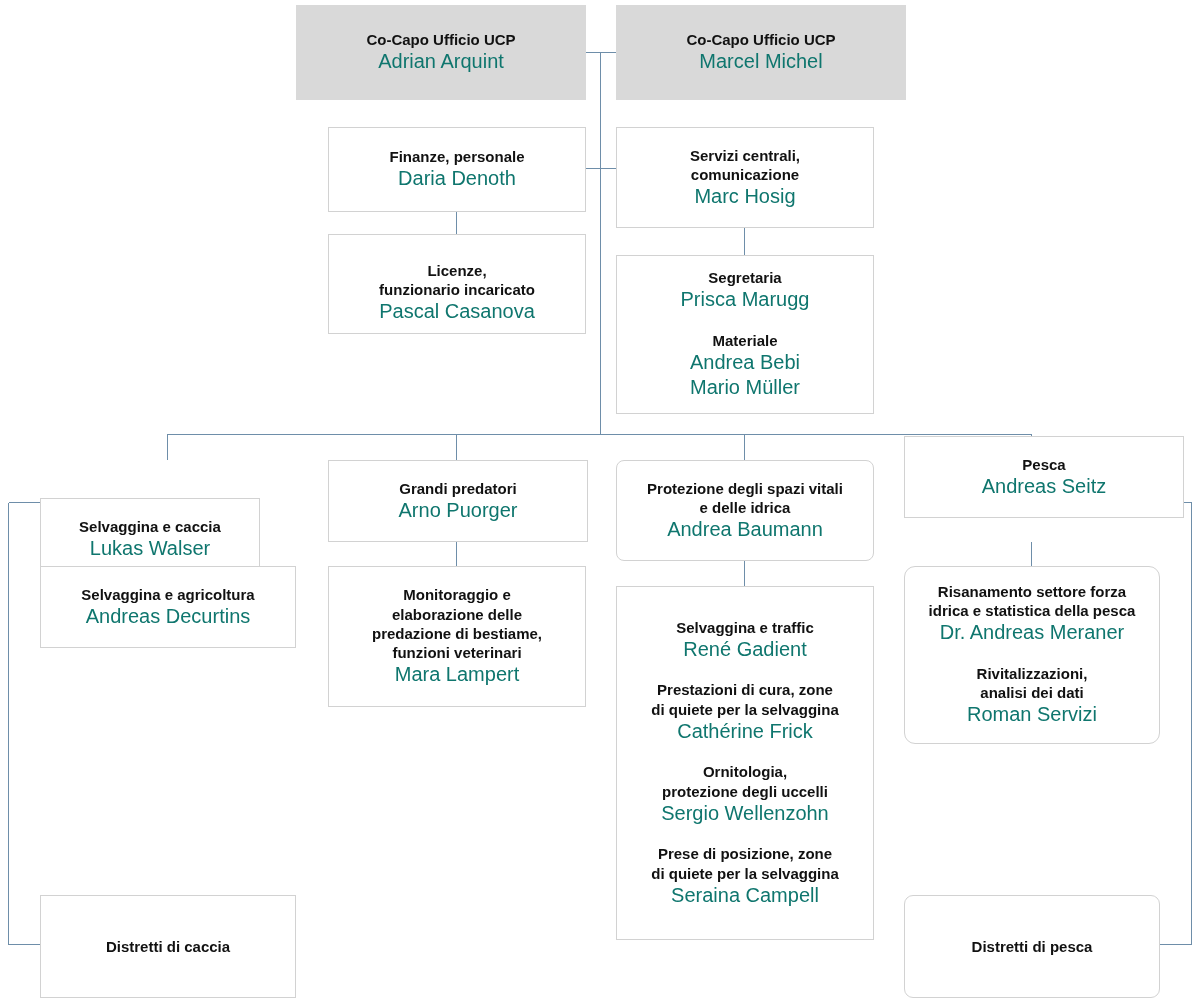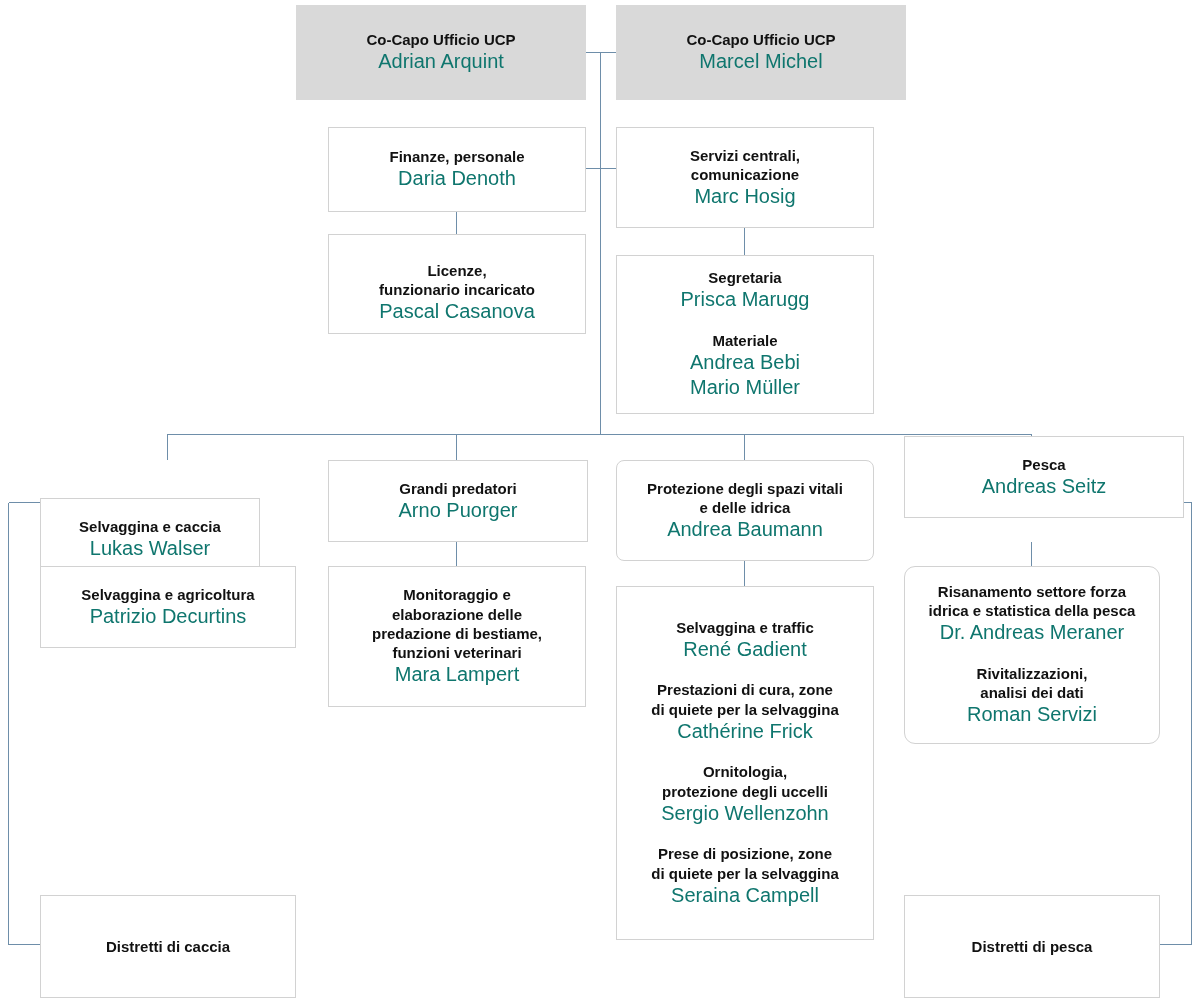--- a/index.html
+++ b/index.html
@@ -177,21 +177,21 @@
   <div class="node" style="left:904px; top:436px; width:280px; height:82px;align-items:flex-end;">
     <div class="group">
       <div class="role">Pesca</div>
       <div class="person">Andreas Seitz</div>
     </div>
   </div>
 
   <div class="node" style="left:40px; top:566px; width:256px; height:82px;">
     <div class="group">
       <div class="role">Selvaggina e agricoltura</div>
-      <div class="person">Patrizio Decurtins</div>
+      <div class="person">Andreas Decurtins</div>
     </div>
   </div>
 
   <div class="node" style="left:328px; top:566px; width:258px; height:141px;">
     <div class="group">
       <div class="role">Monitoraggio e</div>
       <div class="role">elaborazione delle</div>
       <div class="role">predazione di bestiame,</div>
       <div class="role">funzioni veterinari</div>
       <div class="person">Mara Lampert</div>
@@ -232,19 +232,19 @@
       <div class="person">Roman Servizi</div>
     </div>
   </div>
 
   <div class="node" style="left:40px; top:895px; width:256px; height:103px;">
     <div class="group">
       <div class="role">Distretti di caccia</div>
     </div>
   </div>
 
-  <div class="node" style="left:904px; top:895px; width:256px; height:103px;">
+  <div class="node" style="left:904px; top:895px; width:256px; height:103px;border-radius:9px;">
     <div class="group">
       <div class="role">Distretti di pesca</div>
     </div>
   </div>
 
 </div>
 
 </body></html>

